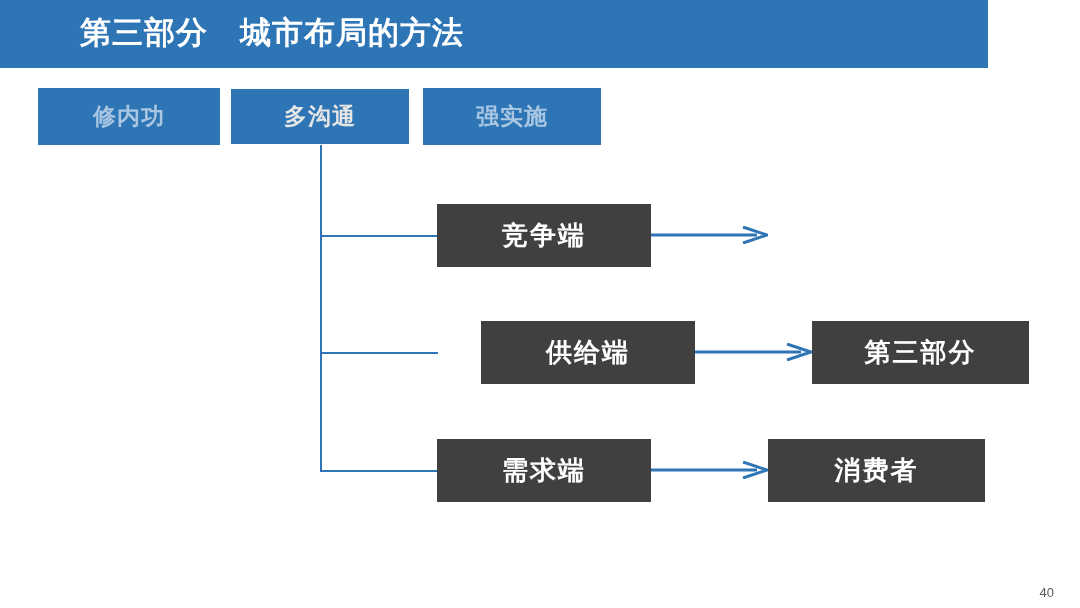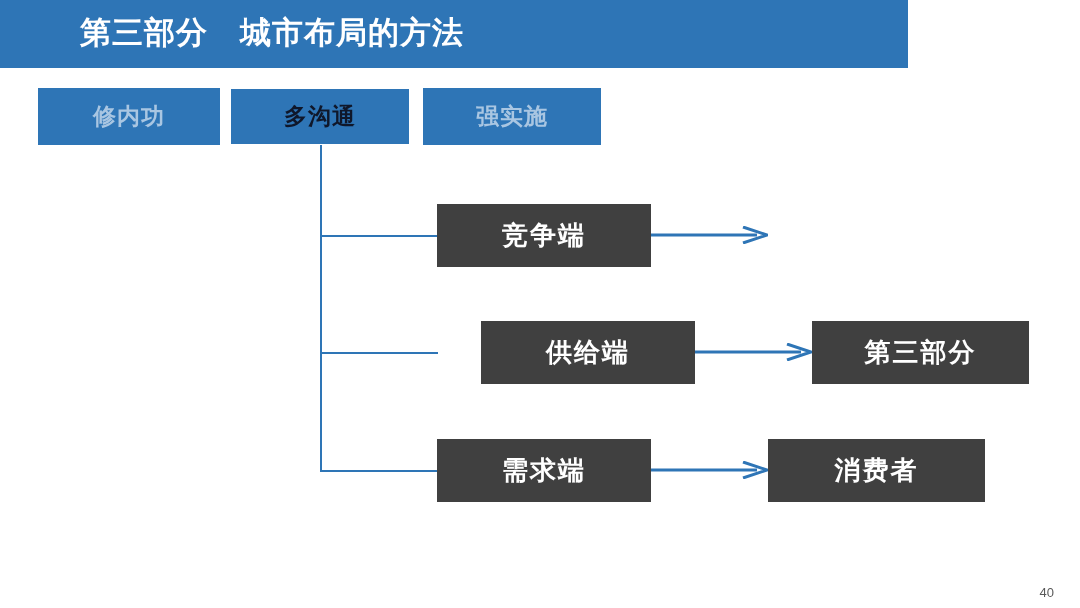--- a/index.html
+++ b/index.html
@@ -16,21 +16,21 @@
     height: 608px;
     background: #ffffff;
     overflow: hidden;
   }
 
   
   #header-bar {
     position: absolute;
     left: 0;
     top: 0;
-    width: 908px;
+    width: 988px;
     height: 68px;
     background: #2E75B6;
   }
   #header-title {
     position: absolute;
     left: 80px;
     top: 0;
     height: 68px;
     line-height: 66px;
     color: #ffffff;
@@ -51,21 +51,21 @@
     justify-content: center;
     font-size: 23px;
     font-weight: bold;
     letter-spacing: 1px;
     box-sizing: border-box;
   }
   .top-box.inactive {
     color: #A9C6E2;
   }
   .top-box.active {
-    color: #0f172a;
+    color: #e5e5e5;
     border: 1.5px solid #ffffff;
     text-align: center;
   }
   #top-box-0 { left: 38px;  width: 182px; }
   #top-box-1 { left: 230px; width: 180px; }
   #top-box-2 { left: 423px; width: 178px; }
 
   
   #tree-trunk {
     position: absolute;

